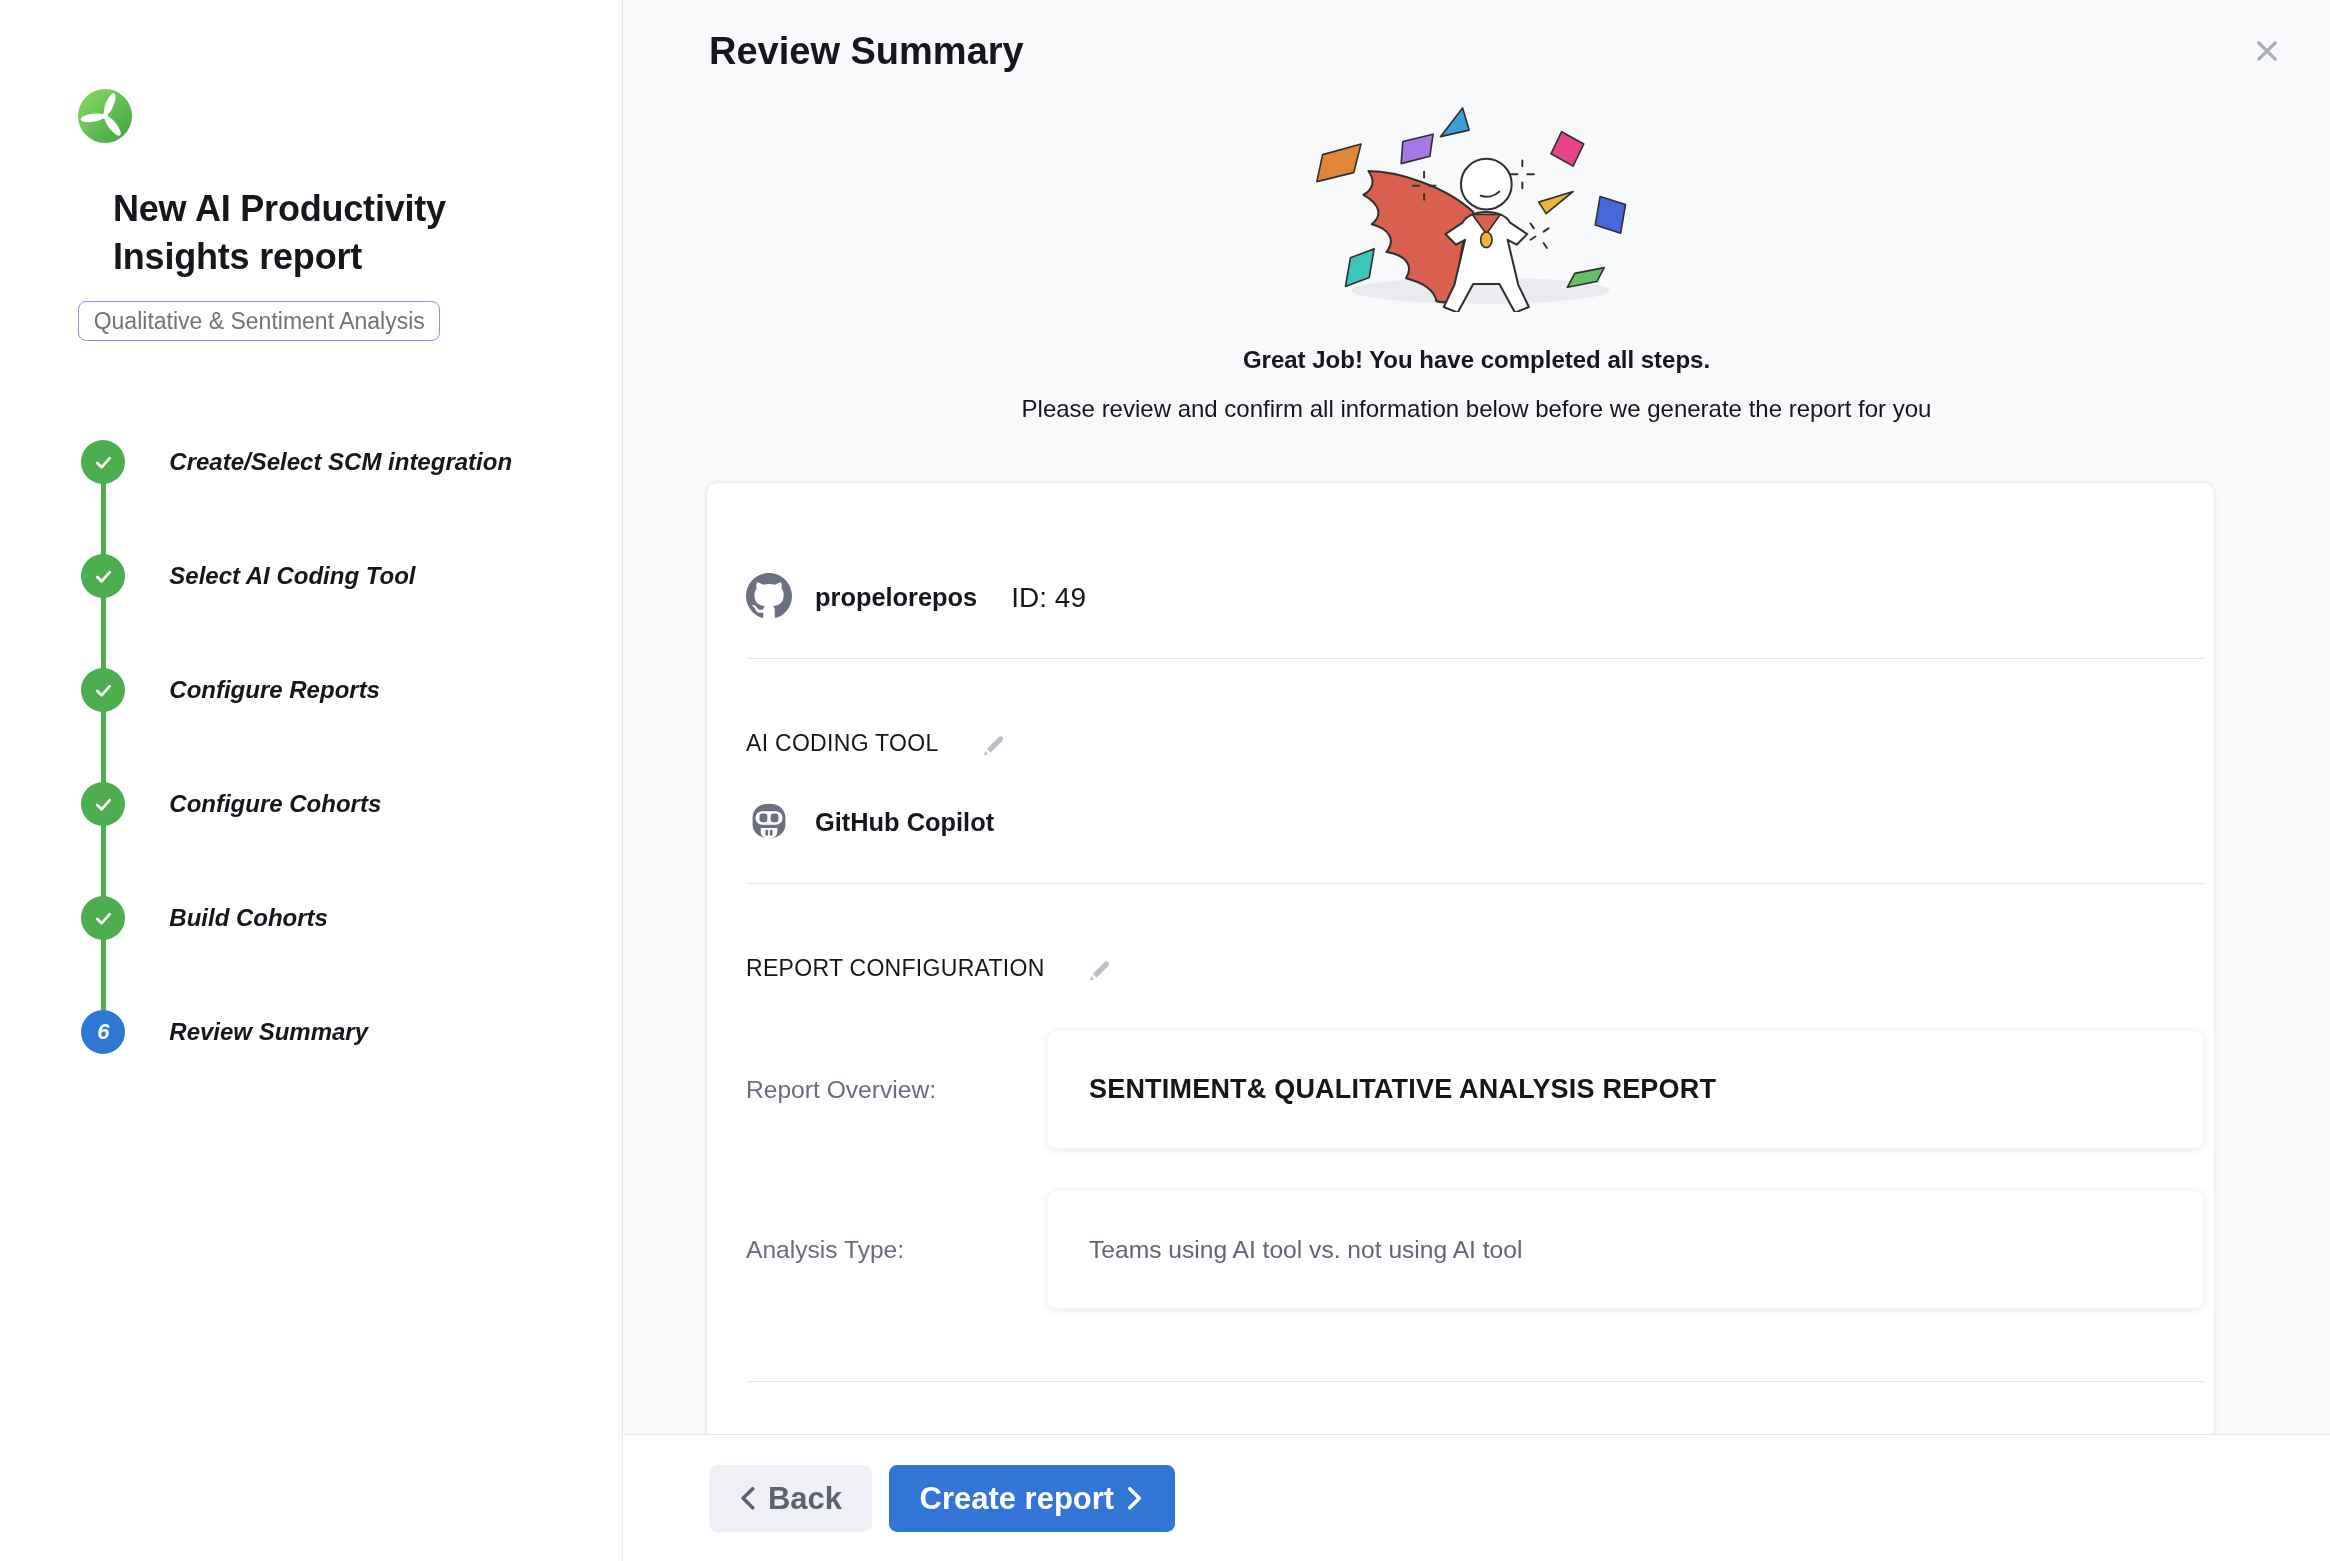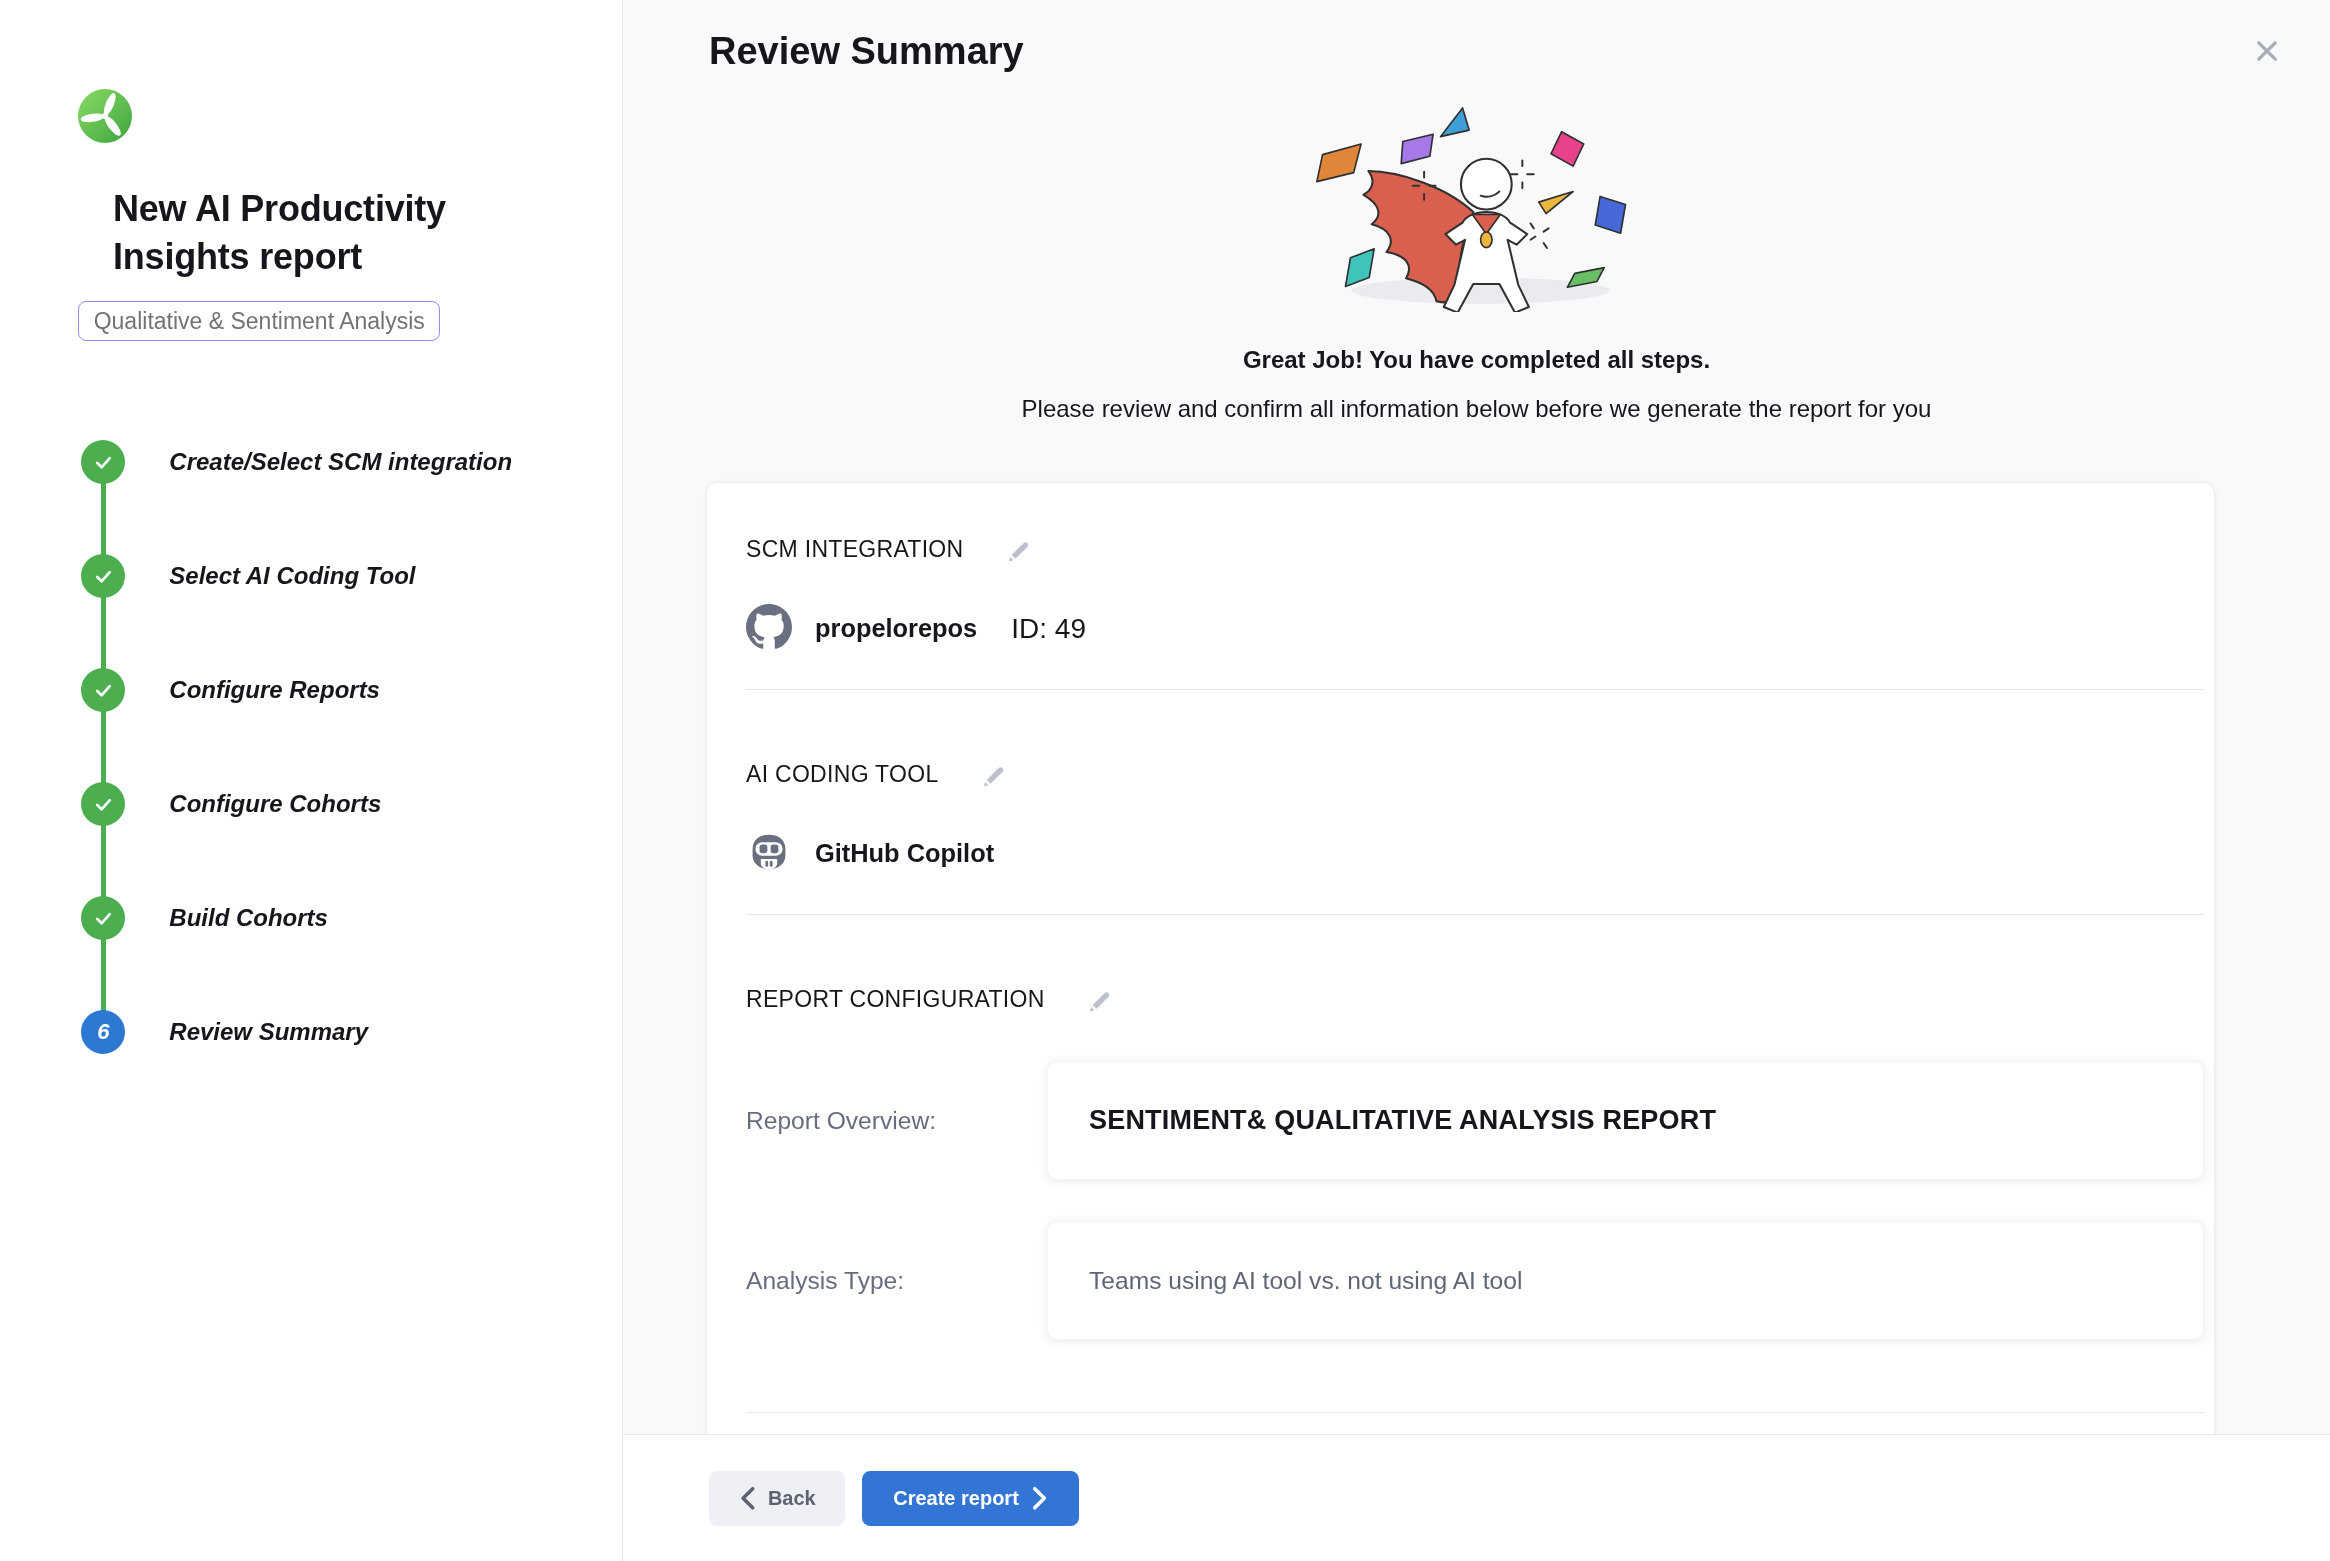--- a/index.html
+++ b/index.html
@@ -55,21 +55,21 @@
     background:#fff; border:0.8px solid #F3F4F6; border-radius:9.8px;
     box-shadow:0 1.6px 9.8px rgba(25,30,50,.09); }
   .value-strong { font-size:27px; font-weight:700; color:#15171C; letter-spacing:0.2px; }
   .value-normal { font-size:24.6px; color:#5F6575; }
   .divider.last { margin-top:72px; }
 
   
   .footer { height:128px; background:#fff; border-top:1.6px solid #E5E7EC;
     display:flex; align-items:center; padding-left:86px; gap:17px; }
   .btn { display:inline-flex; align-items:center; justify-content:center; gap:13px;
-    height:55px; border:none; border-radius:8.2px; font-size:20px; font-weight:700;
+    height:67px; border:none; border-radius:8.2px; font-size:31px; font-weight:700;
     cursor:pointer; font-family:inherit; }
   .btn-back { background:#EFF0F5; color:#5C6370; padding:0 29.5px; }
   .btn-create { background:#3375D4; color:#fff; padding:0 31px; }
 </style>
 </head>
 <body>
 
 <div class="app">
 
   <aside class="sidebar">
@@ -187,29 +187,20 @@
             <path d="M282 104 h8 M302 104 h8 M296 94 v-7 M296 114 v7"></path>
             <path d="M306 184 l6 -4 M322 174 l6 -4 M310 170 l-4 -6 M322 188 l4 6"></path>
           </g>
         </svg>
         <div class="hero-title">Great Job! You have completed all steps.</div>
         <div class="hero-sub">Please review and confirm all information below before we generate the report for you</div>
       </div>
 
       <section class="card">
 
-        <div class="section-label-row">
-          <span class="section-label">SCM INTEGRATION</span>
-          <button class="edit-btn" aria-label="Edit SCM integration">
-            <svg width="28" height="28" viewBox="0 0 24 24" fill="#BCC0CC">
-              <path d="M4.2 21.8 l1.1 -3.9 2.8 2.8 z"></path>
-              <path d="M6.6 16.2 L16.9 5.9 a2.35 2.35 0 0 1 3.3 3.3 L9.9 19.5 z"></path>
-            </svg>
-          </button>
-        </div>
         <div class="integration-row">
           <span>
             <svg width="46" height="46" viewBox="0 0 16 16" fill="#6B7080">
               <path d="M8 0C3.58 0 0 3.58 0 8c0 3.54 2.29 6.53 5.47 7.59.4.07.55-.17.55-.38 0-.19-.01-.82-.01-1.49-2.01.37-2.53-.49-2.69-.94-.09-.23-.48-.94-.82-1.13-.28-.15-.68-.52-.01-.53.63-.01 1.08.58 1.23.82.72 1.21 1.87.87 2.33.66.07-.52.28-.87.51-1.07-1.78-.2-3.64-.89-3.64-3.95 0-.87.31-1.59.82-2.15-.08-.2-.36-1.02.08-2.12 0 0 .67-.21 2.2.82.64-.18 1.32-.27 2-.27s1.36.09 2 .27c1.53-1.04 2.2-.82 2.2-.82.44 1.1.16 1.92.08 2.12.51.56.82 1.27.82 2.15 0 3.07-1.87 3.75-3.65 3.95.29.25.54.73.54 1.48 0 1.07-.01 1.93-.01 2.2 0 .21.15.46.55.38A8.01 8.01 0 0 0 16 8c0-4.42-3.58-8-8-8z"></path>
             </svg>
           </span>
           <span class="integration-name">propelorepos</span>
           <span class="integration-id">ID: 49</span>
         </div>
         <div class="divider"></div>

